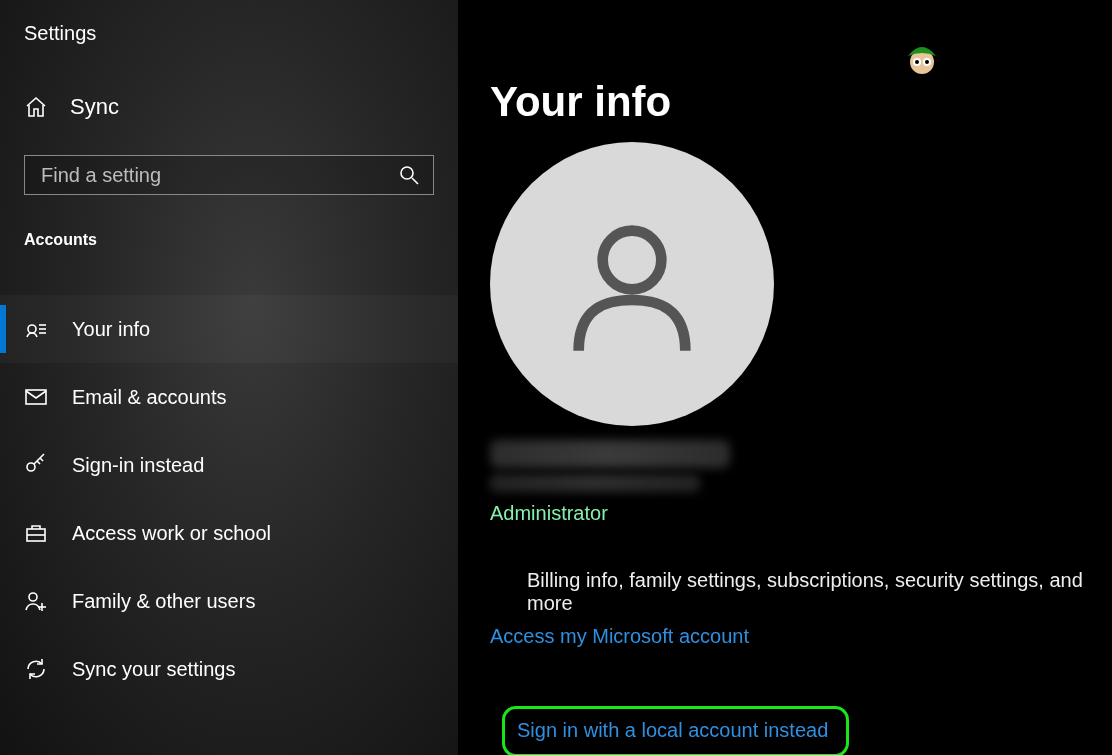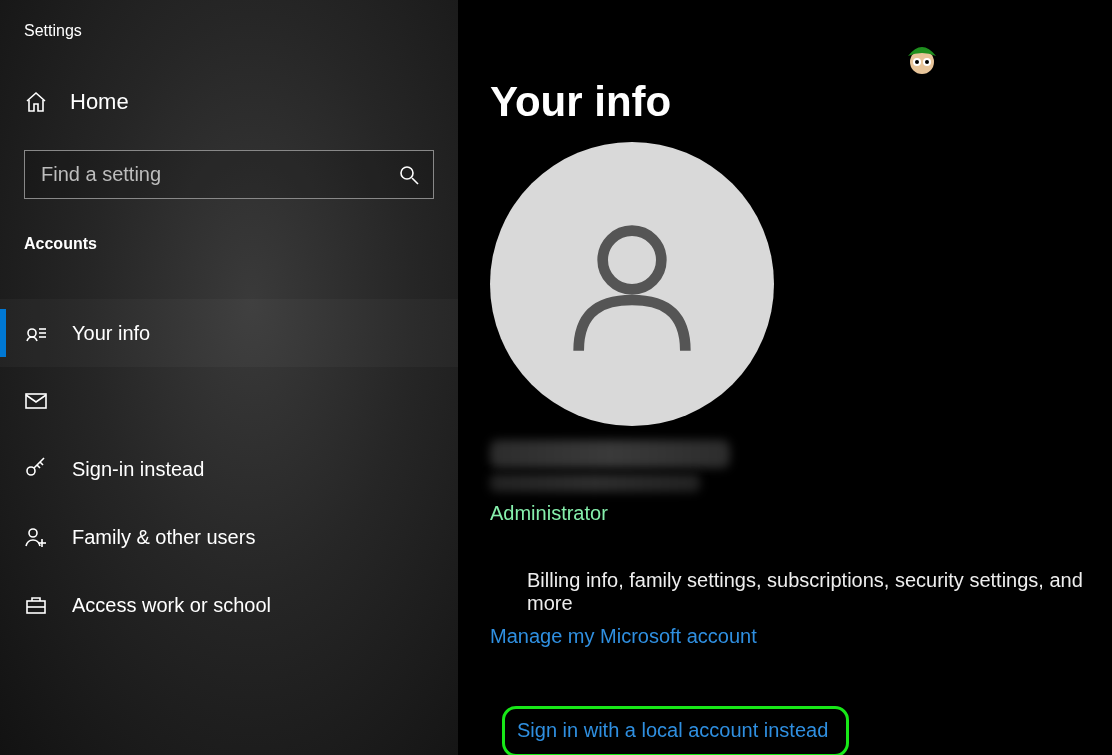--- a/index.html
+++ b/index.html
@@ -12,40 +12,40 @@
   }
 
   
   .sidebar {
     width: 458px;
     height: 100%;
     background: radial-gradient(ellipse at 55% 40%, #3a3a3a 0%, #262626 45%, #121212 100%);
     padding-top: 8px;
   }
   .app-title {
-    font-size: 16px;
+    font-size: 20px;
     padding: 14px 0 14px 24px;
     font-weight: 400;
   }
 
   .home-row {
     display: flex;
     align-items: center;
     gap: 22px;
     padding: 0 0 0 24px;
     height: 56px;
     margin-top: 20px;
     cursor: pointer;
   }
   .home-row .label { font-size: 22px; }
 
   .search-wrap {
     margin: 20px 24px 0 24px;
     border: 1px solid #888;
-    height: 49px;
+    height: 40px;
     display: flex;
     align-items: center;
     padding: 0 12px 0 16px;
     background: rgba(0,0,0,0.15);
   }
   .search-wrap input {
     flex: 1;
     background: transparent;
     border: none;
     outline: none;
@@ -156,21 +156,21 @@
 
   <div class="app-title">Settings</div>
 
   <div class="home-row">
     <span class="icon">
       <svg viewBox="0 0 24 24">
           <path d="M3 11 L12 3 L21 11"></path>
           <path d="M5 10 V21 H10 V14 H14 V21 H19 V10"></path>
         </svg>
     </span>
-    <span class="label">Home</span>
+    <span class="label">Sync</span>
   </div>
 
   <div class="search-wrap">
     <input type="text" placeholder="Find a setting" style="">
     <span class="icon">
       <svg viewBox="0 0 24 24">
           <circle cx="10" cy="10" r="6"></circle>
           <line x1="15" y1="15" x2="21" y2="21"></line>
         </svg>
     </span>
@@ -193,57 +193,69 @@
       <span class="label">Your info</span>
     </div>
 
     <div class="nav-item">
       <span class="icon">
         <svg viewBox="0 0 24 24">
             <rect x="2" y="5" width="20" height="14"></rect>
             <path d="M2 6l10 7 10-7"></path>
           </svg>
       </span>
+      <span class="label">Email &amp; accounts</span>
     </div>
 
     <div class="nav-item">
       <span class="icon">
         <svg viewBox="0 0 24 24">
             <circle cx="7" cy="14" r="4"></circle>
             <path d="M10 11 L20 1"></path>
             <path d="M16 5 l3 3"></path>
             <path d="M13 8 l3 3"></path>
           </svg>
       </span>
       <span class="label">Sign-in instead</span>
     </div>
 
     <div class="nav-item">
       <span class="icon">
         <svg viewBox="0 0 24 24">
+            <rect x="3" y="8" width="18" height="12"></rect>
+            <path d="M8 8V5h8v3"></path>
+            <line x1="3" y1="14" x2="21" y2="14"></line>
+          </svg>
+      </span>
+      <span class="label">Access work or school</span>
+    </div>
+
+    <div class="nav-item">
+      <span class="icon">
+        <svg viewBox="0 0 24 24">
             <circle cx="9" cy="8" r="4"></circle>
             <path d="M2 21c1-4 4-6 7-6s6 2 7 6"></path>
             <line x1="18" y1="14" x2="18" y2="22"></line>
             <line x1="14" y1="18" x2="22" y2="18"></line>
           </svg>
       </span>
       <span class="label">Family &amp; other users</span>
     </div>
 
     <div class="nav-item">
       <span class="icon">
         <svg viewBox="0 0 24 24">
-            <rect x="3" y="8" width="18" height="12"></rect>
-            <path d="M8 8V5h8v3"></path>
-            <line x1="3" y1="14" x2="21" y2="14"></line>
-          </svg>
-      </span>
-      <span class="label">Access work or school</span>
-    </div>
-
+            <path d="M4 12a8 8 0 0 1 14-5"></path>
+            <polyline points="18 2 18 7 13 7"></polyline>
+            <path d="M20 12a8 8 0 0 1-14 5"></path>
+            <polyline points="6 22 6 17 11 17"></polyline>
+          </svg>
+      </span>
+      <span class="label">Sync your settings</span>
+    </div>
 
   </div>
 </div>
 
 <div class="main">
 
   <div class="corner-avatar">
     <svg viewBox="0 0 40 40">
       <circle cx="20" cy="22" r="12" fill="#e8c59a"></circle>
       <path d="M6 16 Q20 -2 34 16 Q20 10 6 16" fill="#1e8f1e"></path>
@@ -262,21 +274,21 @@
       <path d="M20 110 C20 78 40 72 60 72 C80 72 100 78 100 110" fill="none" stroke="#555" stroke-width="8"></path>
     </svg>
   </div>
 
   <div class="user-name-blur"></div>
   <div class="user-sub-blur"></div>
 
   <div class="role">Administrator</div>
 
   <div class="billing-text">Billing info, family settings, subscriptions, security settings, and more</div>
-  <div class="link">Manage my Microsoft account</div>
+  <div class="link">Access my Microsoft account</div>
 
   <div>
     <div class="local-link-wrap">
       <span class="link" style="margin-top:0">Sign in with a local account instead</span>
     </div>
   </div>
 
 </div>
 
 </body></html>

